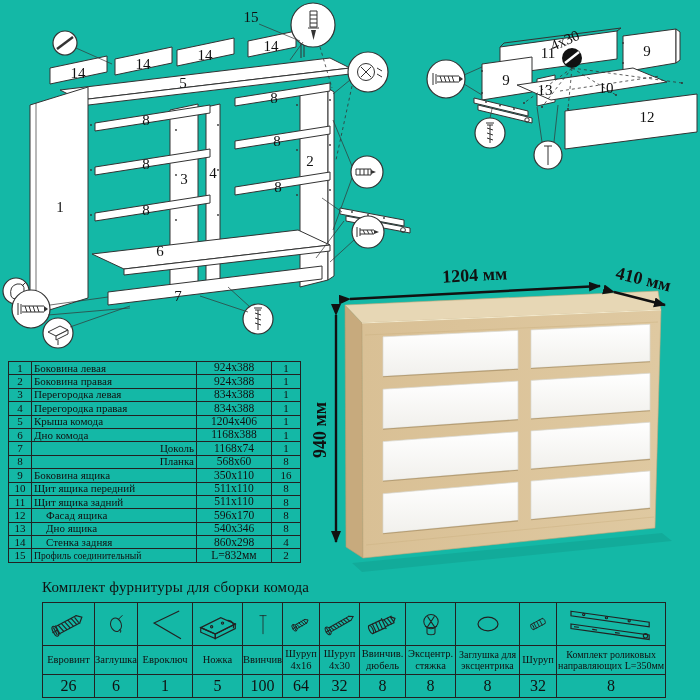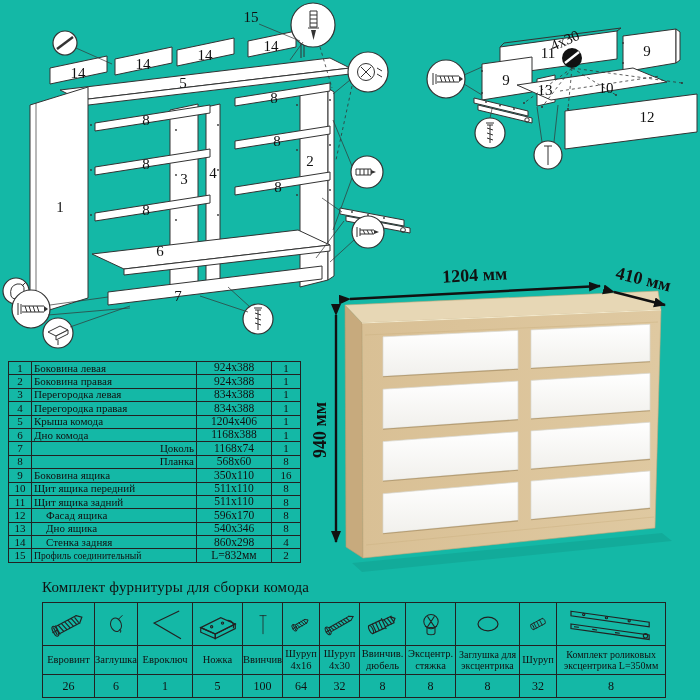--- a/index.html
+++ b/index.html
@@ -27,21 +27,21 @@
   table.parts tr.ind td.name{padding-left:14px;}
   table.parts tr:last-child td.name{font-size:9.6px;}
 
   
   .hw-title{position:absolute;left:42px;top:579px;width:616px;text-align:left;
             font-size:15px;letter-spacing:.2px;}
   table.hw{position:absolute;left:42px;top:602px;border-collapse:collapse;table-layout:fixed;border-radius:23px;}
   table.hw td{border:1px solid #222;padding:0;text-align:center;vertical-align:middle;}
   table.hw tr.icons td{height:42px;}
   table.hw tr.labels td{height:28px;font-size:10.5px;line-height:1.15;white-space:pre-line;}
-  table.hw tr.qty td{height:22px;font-size:12px;}
+  table.hw tr.qty td{height:22px;font-size:16px;}
   table.hw svg{position:static;display:block;margin:0 auto;}
   .hwico{stroke:#222;stroke-width:1.3;fill:none;stroke-linecap:square;}
 </style>
 </head>
 <body>
 
 <div class="page">
 
   <svg style="left:0;top:0" width="435" height="360" viewBox="0 0 435 360">
 
@@ -529,21 +529,21 @@
       <td>Шуруп
 4x30</td>
       <td>Ввинчив.
 дюбель</td>
       <td>Эксцентр.
 стяжка</td>
       <td style="font-size:10px">Заглушка для
 эксцентрика</td>
       <td>Шуруп</td>
       <td style="font-size:10px">Комплект роликовых
-эксцентрика L=350мм</td>
+направляющих L=350мм</td>
     </tr>
     <tr class="qty">
       <td>26</td>
       <td>6</td>
       <td>1</td>
       <td>5</td>
       <td>100</td>
       <td>64</td>
       <td>32</td>
       <td>8</td>

